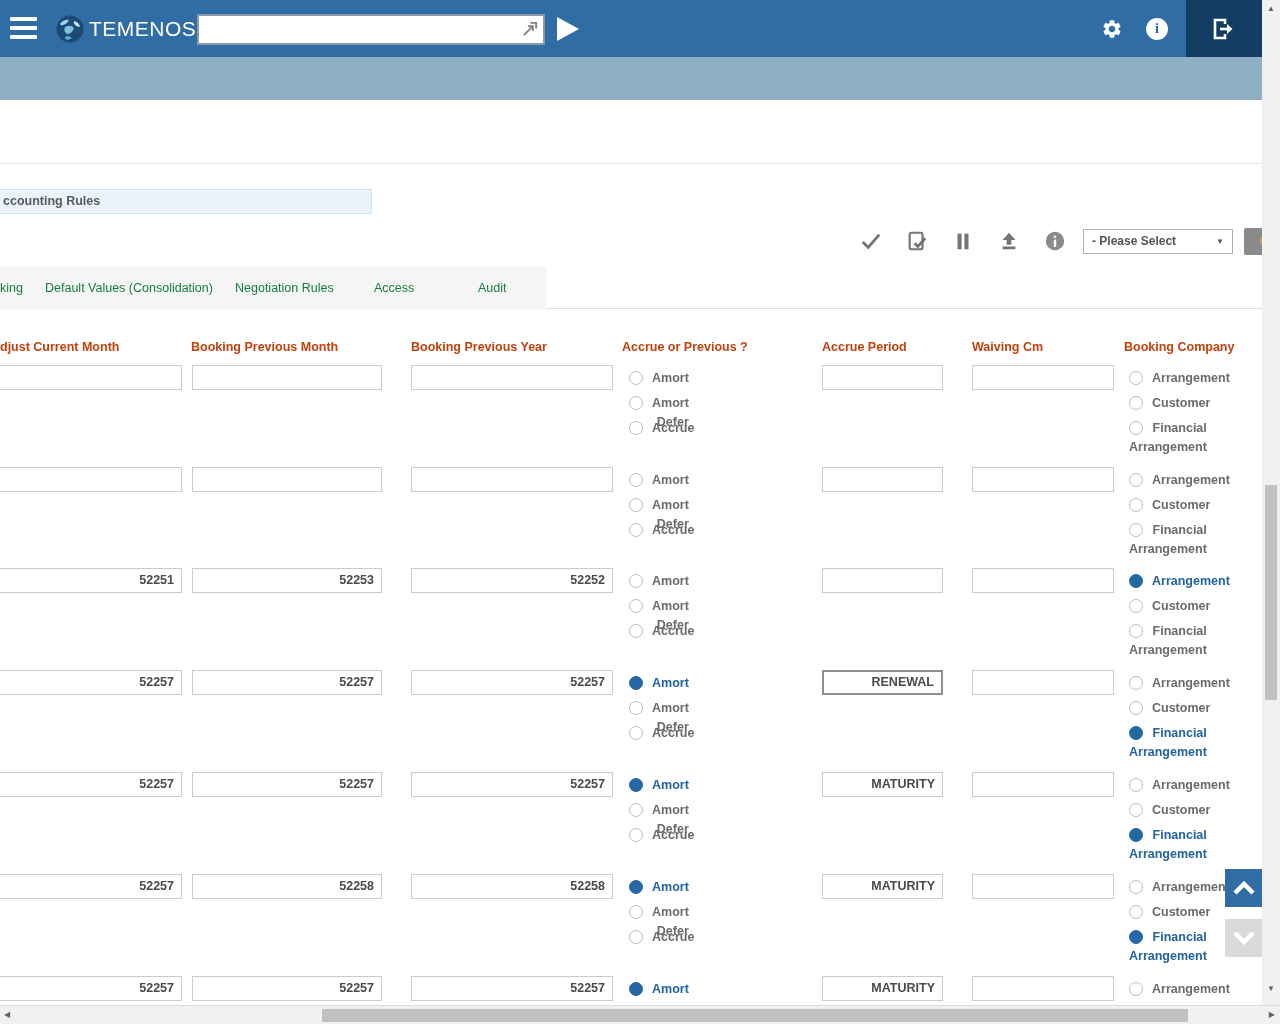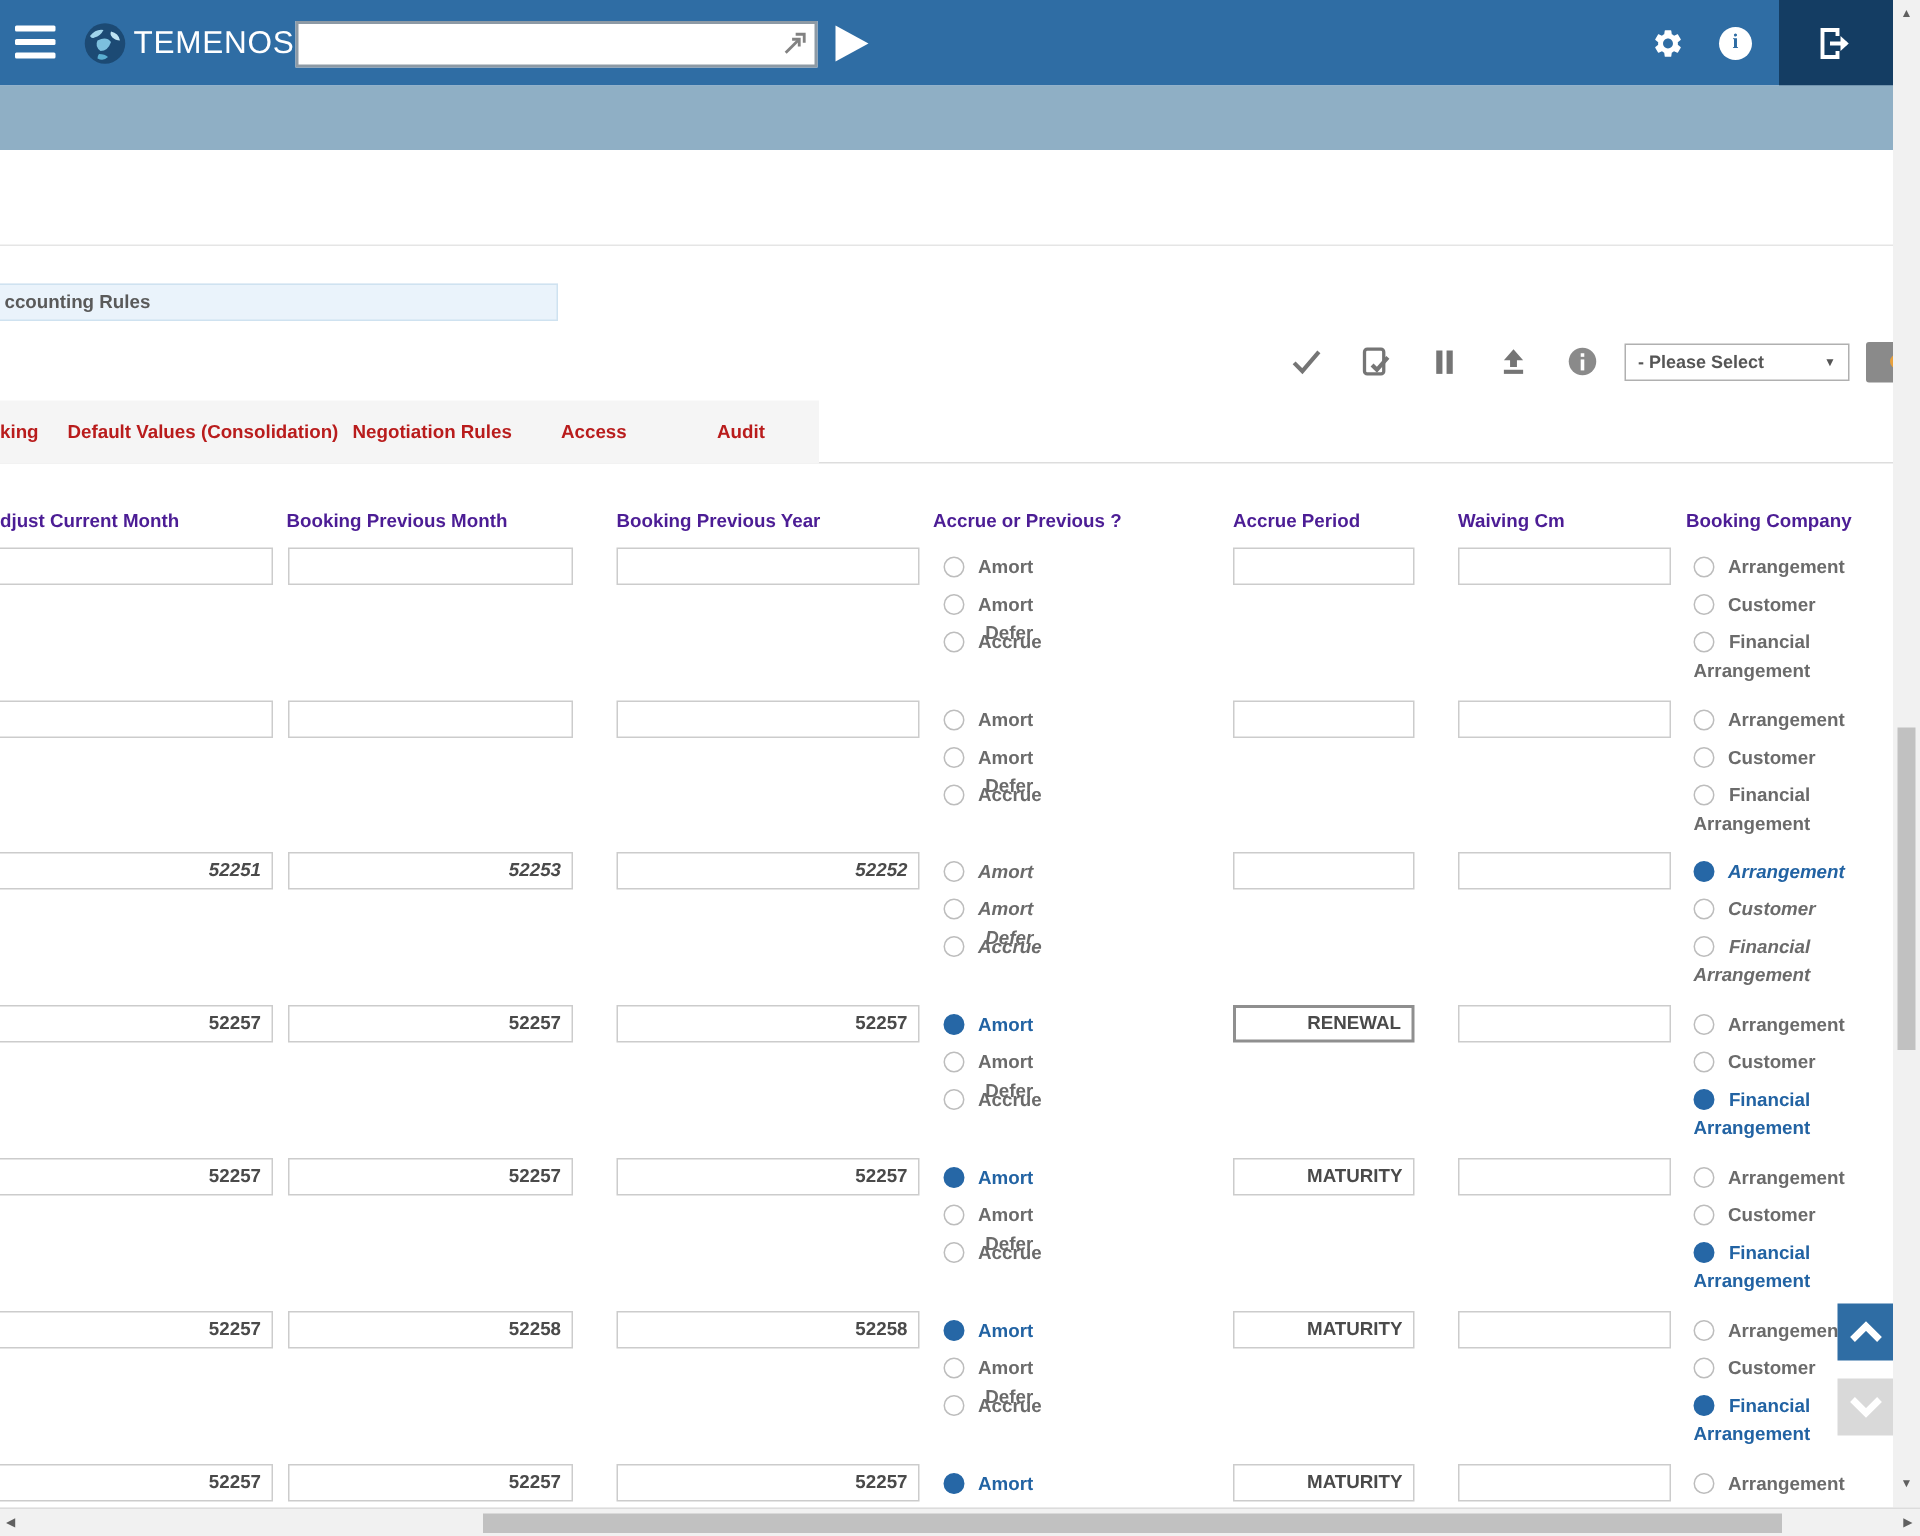--- a/index.html
+++ b/index.html
@@ -44,26 +44,26 @@
     background:#fff; border:2px solid #e8a13d; }
 
   
   #title-box { position:absolute; left:-8px; top:189px; width:380px; height:25px; background:#eaf3fb;
     border:1px solid #cfe2f0; }
   #title-box span { display:block; padding-left:10px; line-height:23px; font-size:12.5px; font-weight:700; color:#5a5a5a; }
 
   
   #tabbar { position:absolute; left:0; top:267px; width:1280px; height:42px; border-bottom:1px solid #ddd; }
   #tabbar .bg { position:absolute; left:0; top:0; width:546px; height:42px; background:#f5f5f5; }
-  .tab { position:absolute; top:0; height:42px; line-height:42px; font-size:12.5px; font-weight:700;
-    color:#b91c1c; white-space:nowrap; cursor:pointer; }
+  .tab { position:absolute; top:0; height:42px; line-height:42px; font-size:12.5px; font-weight:400;
+    color:#15803d; white-space:nowrap; cursor:pointer; }
 
   
   #grid { position:absolute; left:0; top:0; width:1280px; height:1024px; }
-  .col-header { position:absolute; top:340px; font-size:12.5px; font-weight:700; color:#4c1d95; white-space:nowrap; }
+  .col-header { position:absolute; top:340px; font-size:12.5px; font-weight:700; color:#c2410c; white-space:nowrap; }
   .row { position:absolute; left:0; width:1280px; height:102px;text-align:right; }
   .inp { position:absolute; top:0; height:25px; background:#fff; border:1px solid #ccc;
     font-size:12.5px; font-weight:700; line-height:23px; color:#4a4a4a; padding:0 7px; overflow:hidden; }
   .col1 { left:-8px; width:190px; }
   .col2 { left:192px; width:190px; }
   .col3 { left:411px; width:202px; }
   .col5 { left:822px; width:121px; }
   .col6 { left:972px; width:142px; }
   .inp.focused { border:2px solid #8f8f8f; line-height:21px; }
   .radio-group { position:absolute; top:0; }
@@ -199,21 +199,21 @@
             </div>
       <div class="radio-opt" data-idx="2">
               <span class="radio"></span>
               <span class="opt-label">
                 <div>Financial</div>
                 <div class="line2">Arrangement</div>
               </span>
             </div>
     </div>
   </div>
-        <div class="row" style="top: 568px; font-style: italic;">
+        <div class="row" style="top: 568px;">
     <div class="inp col1">52251</div>
     <div class="inp col2">52253</div>
     <div class="inp col3">52252</div>
     <div class="radio-group accrue-group">
       <div class="radio-opt" data-idx="0">
               <span class="radio"></span>
               <span class="opt-label">
                 <div>Amort</div>
               </span>
             </div>

